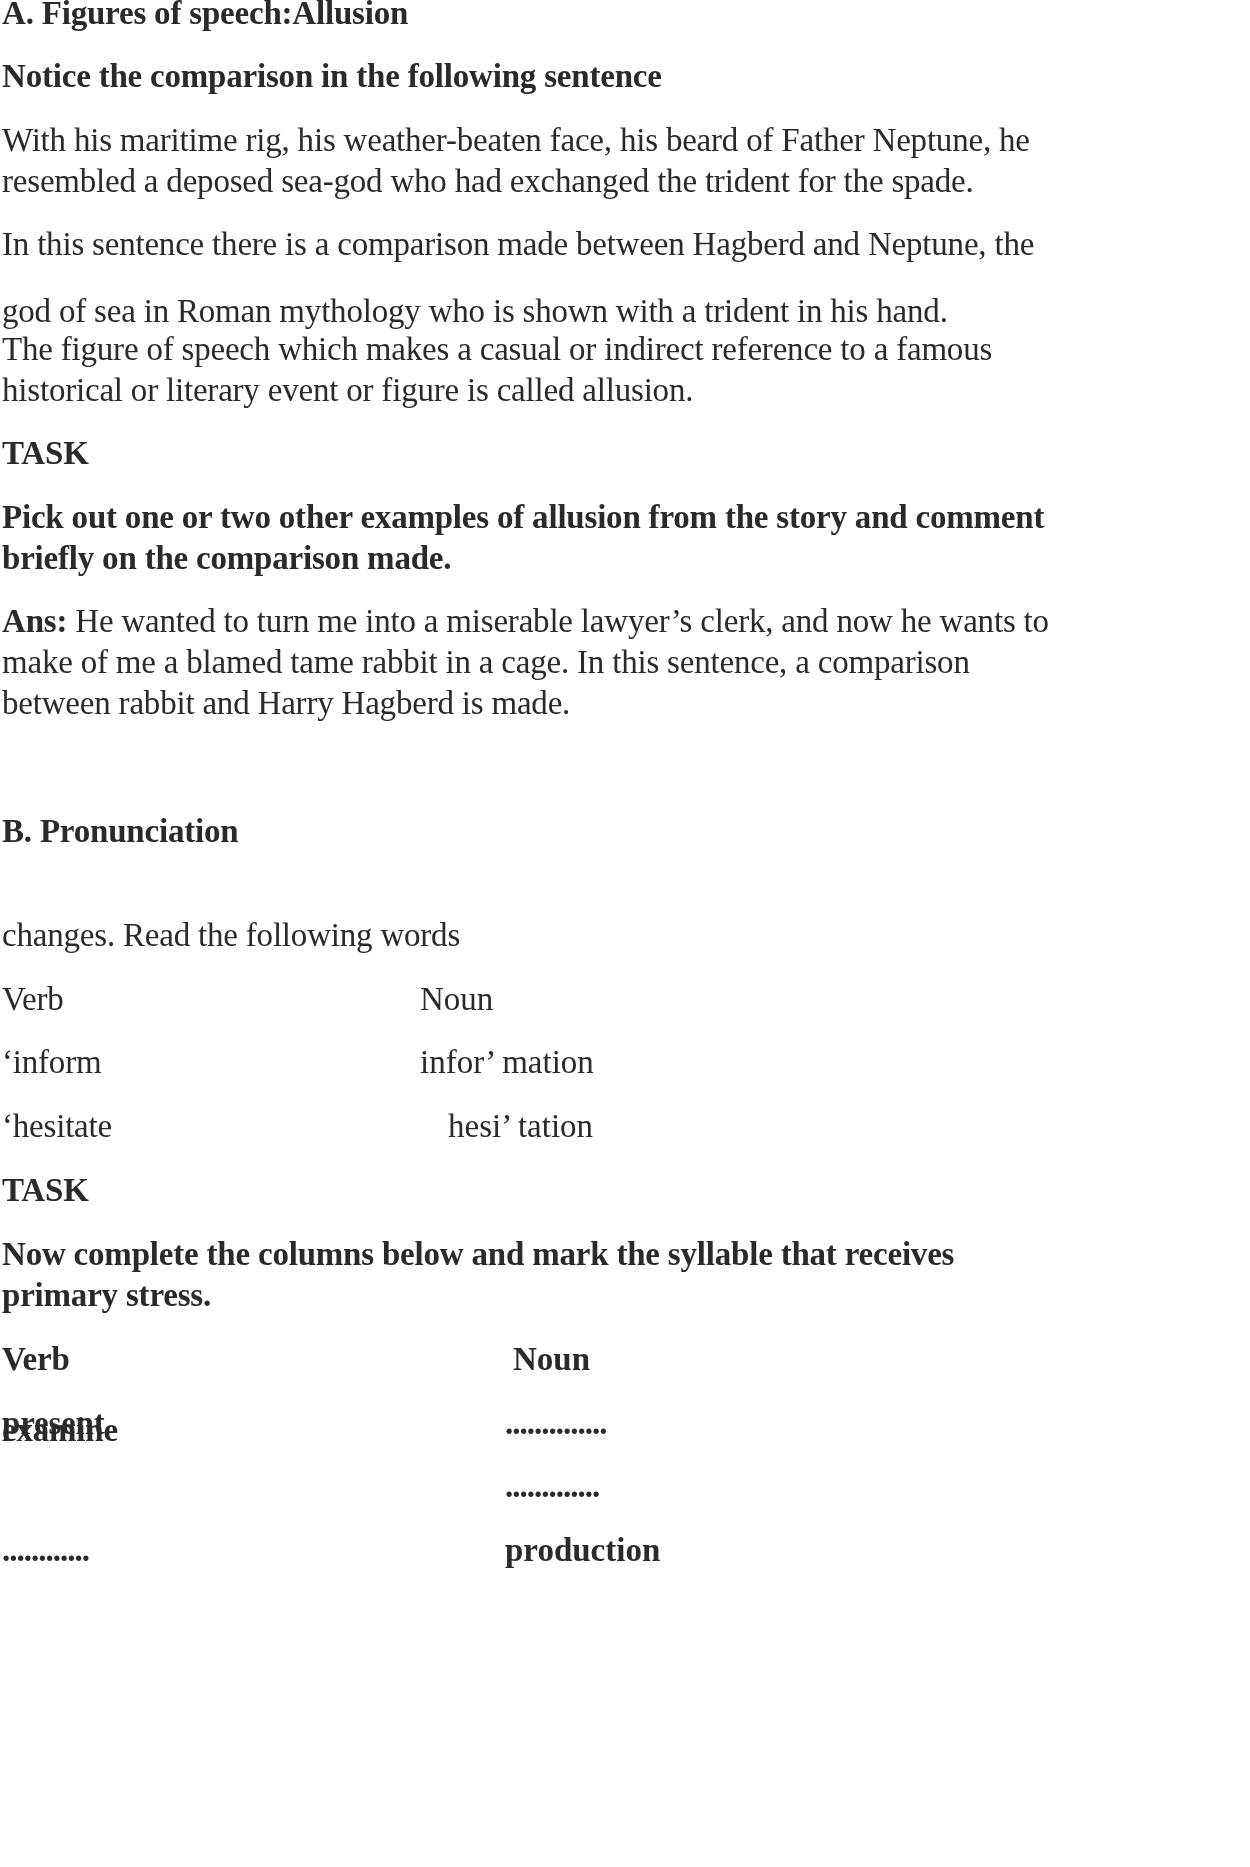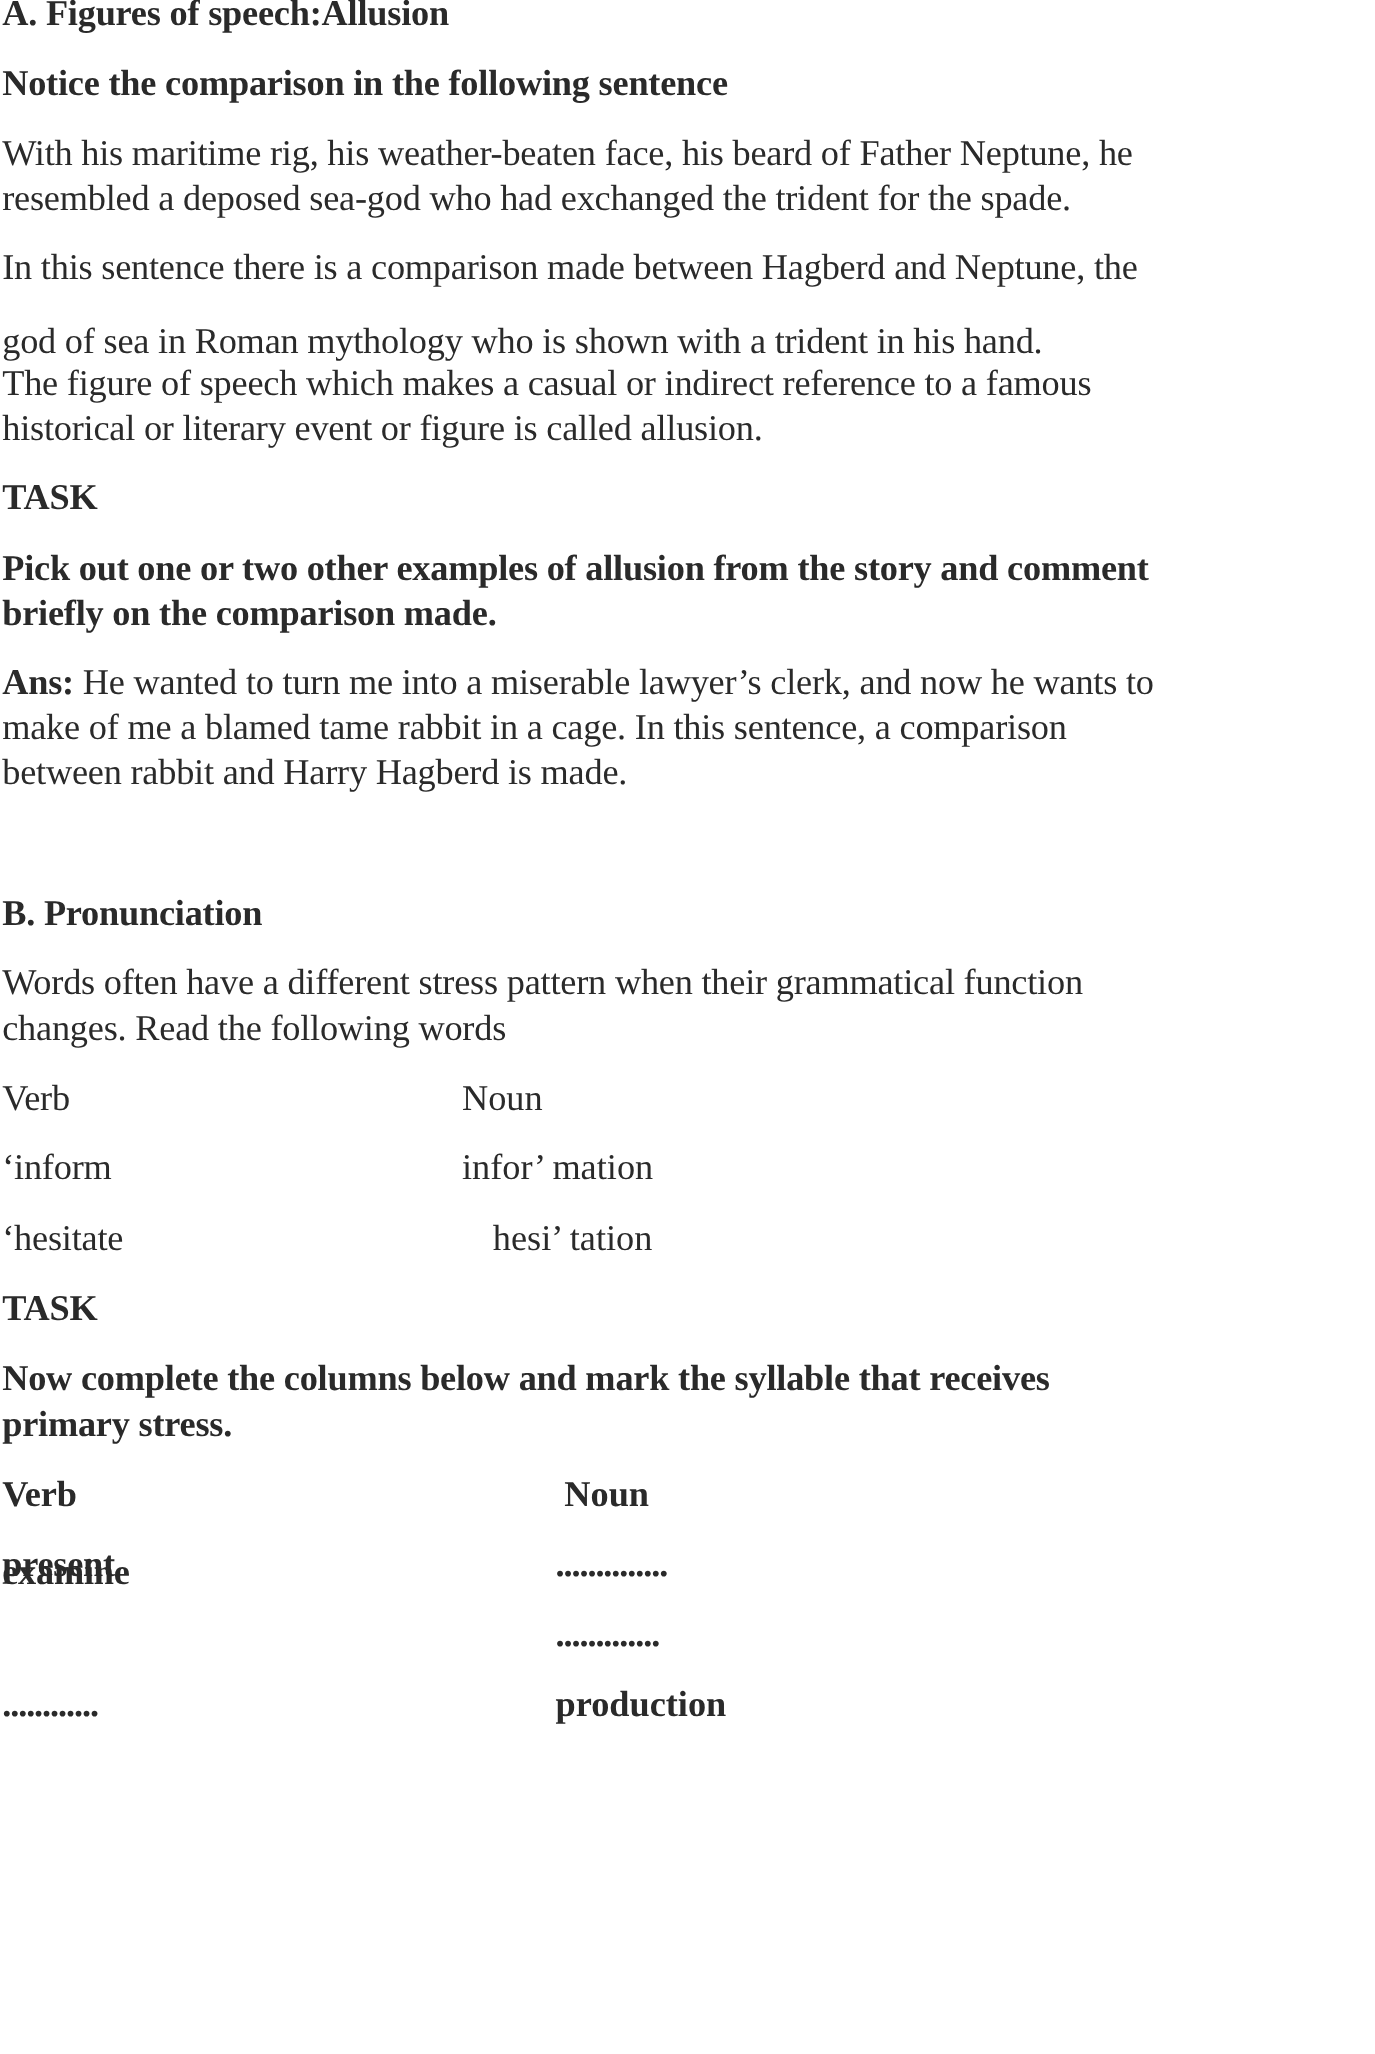--- a/index.html
+++ b/index.html
@@ -64,21 +64,20 @@
   <div class="line bold" style="top:534px;">briefly on the comparison made.</div>
 
   <div class="line" style="top:597px;">
     <span class="bold">Ans:</span><span> He wanted to turn me into a miserable lawyer’s clerk, and now he wants to</span>
   </div>
   <div class="line" style="top:638px;">make of me a blamed tame rabbit in a cage. In this sentence, a comparison</div>
   <div class="line" style="top:679px;">between rabbit and Harry Hagberd is made.</div>
 
   <div class="line bold" style="top:807px;">B. Pronunciation</div>
 
-  <div class="line" style="top:870px;">Words often have a different stress pattern when their grammatical function</div>
   <div class="line" style="top:911px;">changes. Read the following words</div>
 
   <div>
     <div class="line" style="top:975px;">Verb</div>
     <div class="col2" style="top:975px; left:420px;">Noun</div>
 
     <div class="line" style="top:1038px;">‘inform</div>
     <div class="col2" style="top:1038px; left:420px;">infor’ mation</div>
 
     <div class="line" style="top:1102px;">‘hesitate</div>

